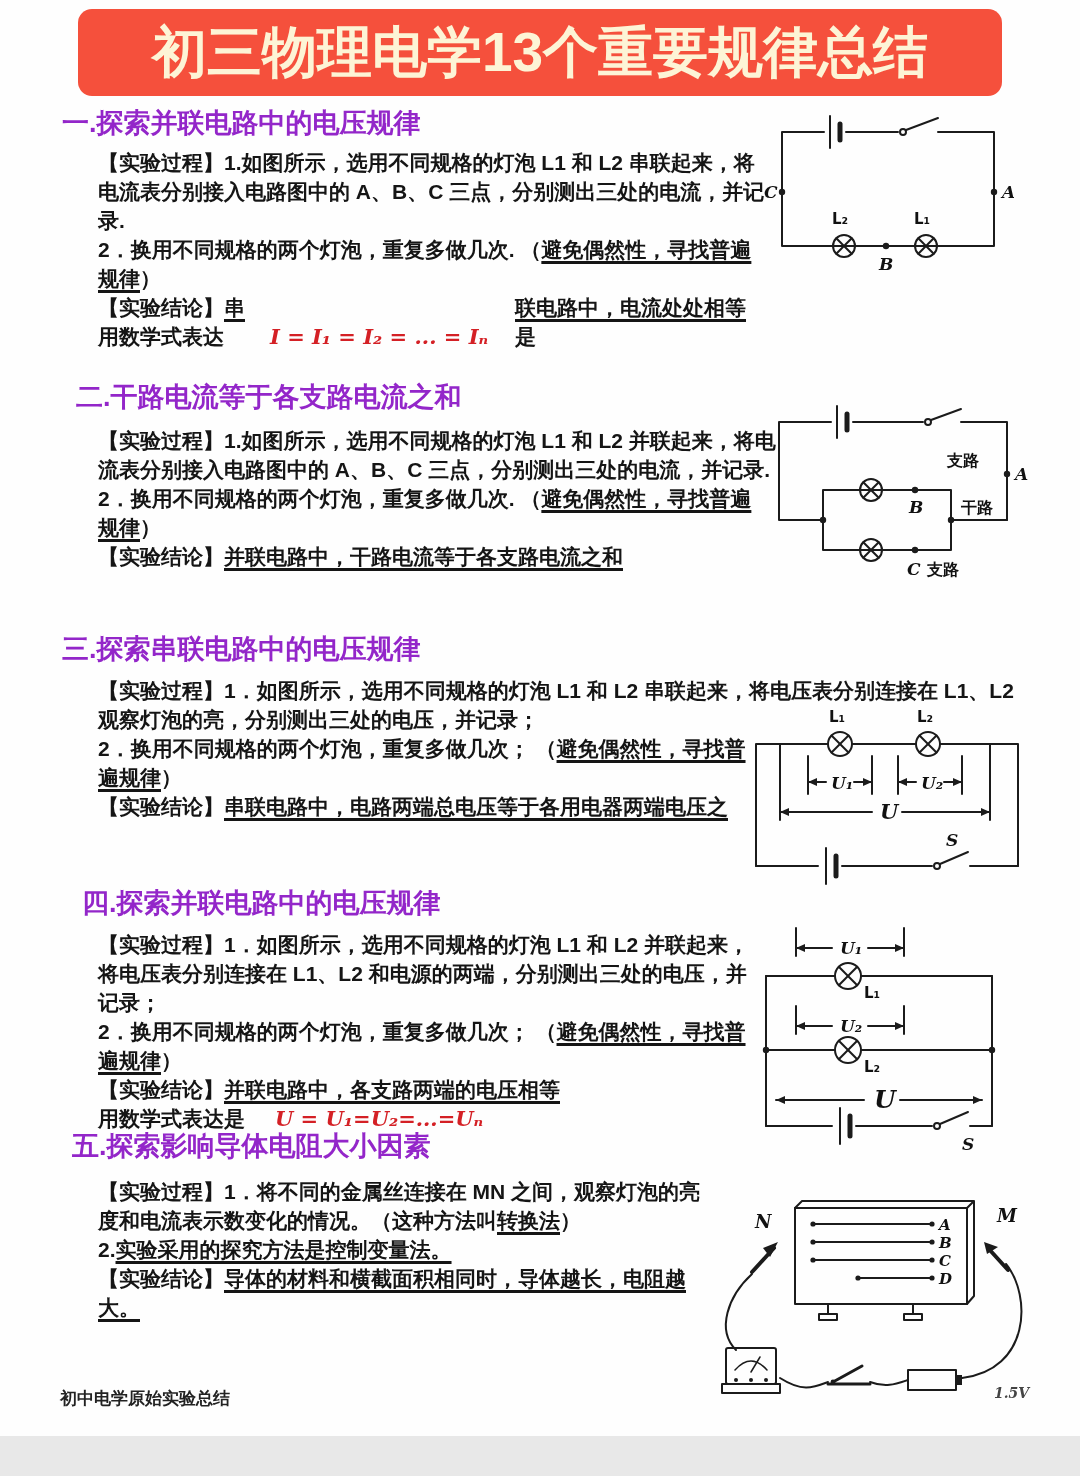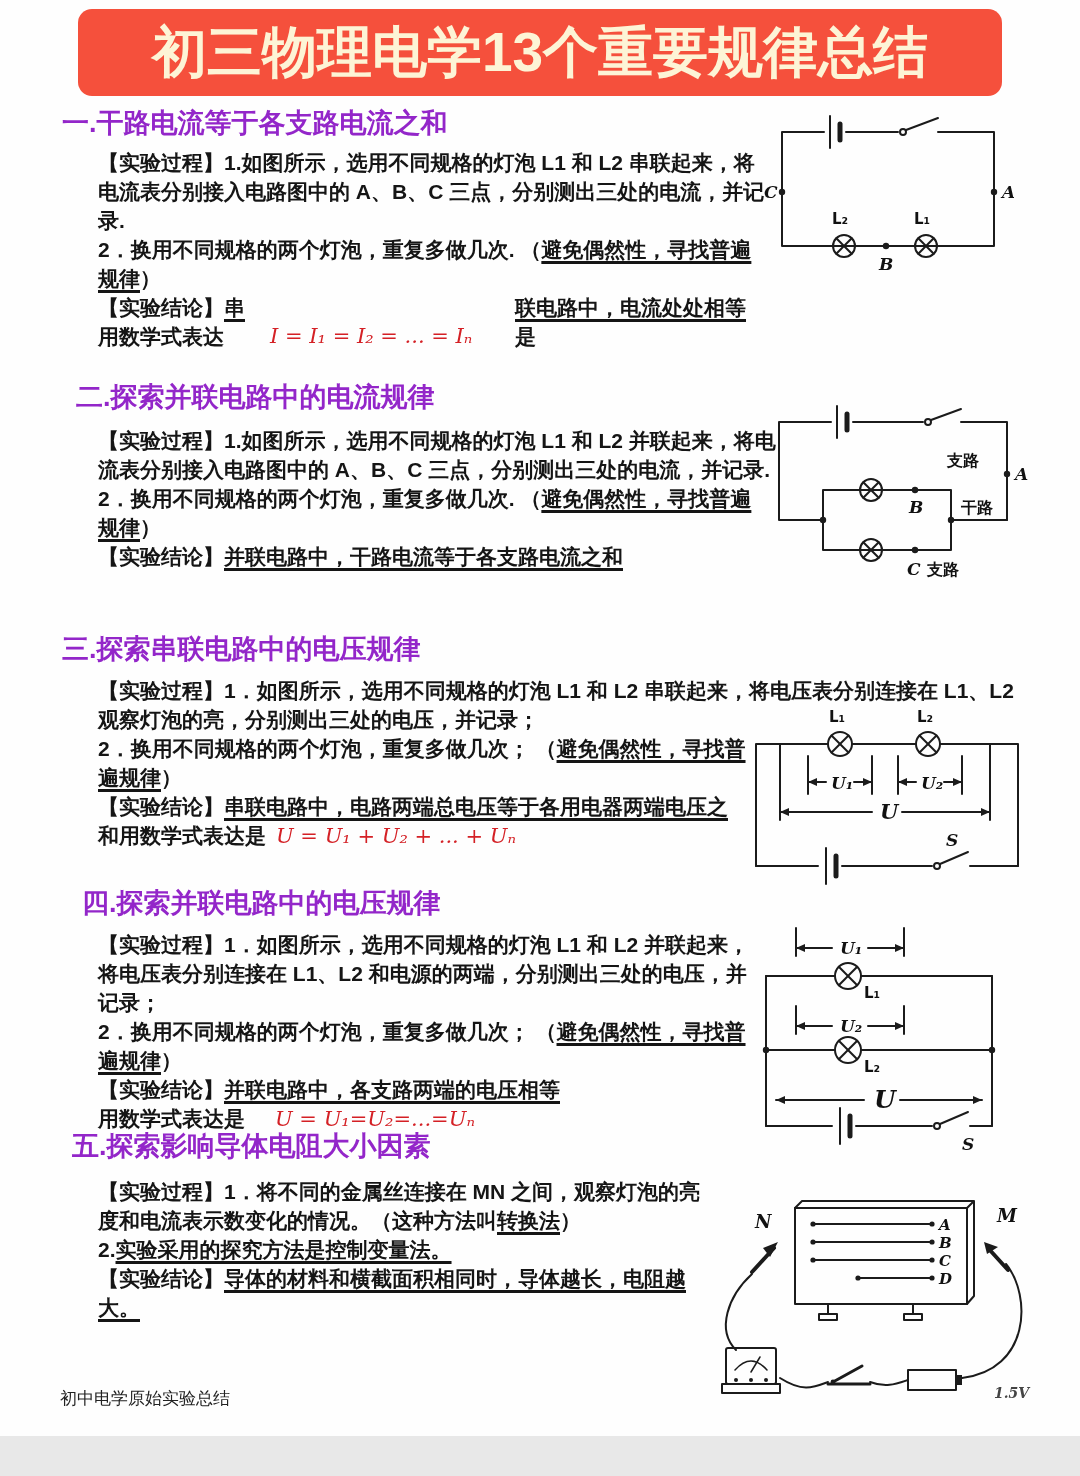--- a/index.html
+++ b/index.html
@@ -7,45 +7,45 @@
         font-family:"Liberation Sans",sans-serif;color:#151515;}
   .banner{position:absolute;left:78px;top:9px;width:924px;height:87px;background:#f5503c;
           border-radius:14px;display:flex;align-items:center;justify-content:center;}
   .banner-text{font-size:55px;font-weight:900;color:#fdf4d6;white-space:nowrap;}
   .sec{position:absolute;left:58px;font-size:21px;font-weight:600;}
   .h{color:#9326c9;font-size:27px;font-weight:800;white-space:nowrap;height:34px;line-height:34px;}
   .gap8{height:8px} .gap10{height:10px} .gap12{height:12px} .gap14{height:14px}
   .line{position:relative;height:29px;line-height:29px;white-space:nowrap;margin-left:40px;}
   .b{font-weight:800;}
   .u{text-decoration:underline;text-underline-offset:4px;text-decoration-thickness:2.5px;}
-  .red{color:#d42025;font-style:italic;font-weight:400;font-family:"DejaVu Serif","DejaVu Sans",serif;}
+  .red{color:#d42025;font-style:italic;font-weight:700;font-family:"DejaVu Serif","DejaVu Sans",serif;}
   .abs172{position:absolute;left:172px;} .abs417{position:absolute;left:417px;text-align:right;}
   .ml30{margin-left:30px;} .ml10{margin-left:10px;}
   .ind4{margin-left:4px}.ind12{margin-left:24px}.ind14{margin-left:14px}.ind18{margin-left:18px}
-  .footer{position:absolute;left:60px;top:1387px;font-size:17px;font-weight:400;color:#222;}
+  .footer{position:absolute;left:60px;top:1387px;font-size:17px;font-weight:700;color:#222;}
   .circ{position:absolute;}
   .w{fill:none;stroke:#1b1b1b;stroke-width:2px;stroke-linecap:round;stroke-linejoin:round;}
   .thick{stroke-width:5px;} .sw3{stroke-width:3px;} .sw4{stroke-width:4px;} .sw15{stroke-width:1.5px;}
   .dot{fill:#1b1b1b;stroke:none;} .ah{fill:#1b1b1b;stroke:none;}
   .ital{font-family:"DejaVu Serif",serif;font-style:italic;font-weight:700;font-size:17px;fill:#111;}
   .lamp{font-family:"DejaVu Sans",sans-serif;font-weight:700;font-size:15px;fill:#111;}
   .cn{font-family:"Liberation Sans",sans-serif;font-weight:700;font-size:16px;fill:#111;}
   .big{font-size:21px;} .vbig{font-size:25px;}
 </style>
 </head>
 <body>
 
 <div class="page">
 
   <div class="banner">
     <span class="banner-text">初三物理电学13个重要规律总结</span>
   </div>
 
   <div class="sec" style="top:106px">
-    <div class="h ind4">一.干路电流等于各支路电流之和</div>
+    <div class="h ind4">一.探索并联电路中的电压规律</div>
     <div class="gap8"></div>
     <div class="line"><span>【实验过程】1.如图所示，选用不同规格的灯泡 L1 和 L2 串联起来，将</span></div>
     <div class="line"><span>电流表分别接入电路图中的 A、B、C 三点，分别测出三处的电流，并记</span></div>
     <div class="line"><span>录.</span></div>
     <div class="line"><span>2．换用不同规格的两个灯泡，重复多做几次. </span><span class="b">（</span><span class="b u">避免偶然性，寻找普遍</span></div>
     <div class="line"><span class="b u">规律</span><span class="b">）</span></div>
     <div class="line"><span class="b">【实验结论】</span><span class="b u">串</span><span class="b u abs417">联电路中，电流处处相等</span></div>
     <div class="line"><span>用数学式表达</span><span class="red abs172">I = I₁ = I₂ = ... = Iₙ</span><span class="abs417">是</span></div>
   </div>
 
@@ -69,21 +69,21 @@
       <text class="ital" x="117" y="158">B</text>
     <g>
       <circle class="w" cx="164" cy="134" r="11" fill="#fefefe"></circle>
       <line class="w" x1="156.3" y1="126.3" x2="171.7" y2="141.7"></line>
         <line class="w" x1="171.7" y1="126.3" x2="156.3" y2="141.7"></line>
     </g>
     <text class="lamp" x="152" y="112">L₁</text>
   </svg>
 
   <div class="sec" style="top:380px">
-    <div class="h ind18">二.探索并联电路中的电流规律</div>
+    <div class="h ind18">二.干路电流等于各支路电流之和</div>
     <div class="gap12"></div>
     <div class="line"><span>【实验过程】1.如图所示，选用不同规格的灯泡 L1 和 L2 并联起来，将电</span></div>
     <div class="line"><span>流表分别接入电路图中的 A、B、C 三点，分别测出三处的电流，并记录.</span></div>
     <div class="line"><span>2．换用不同规格的两个灯泡，重复多做几次. </span><span class="b">（</span><span class="b u">避免偶然性，寻找普遍</span></div>
     <div class="line"><span class="b u">规律</span><span class="b">）</span></div>
     <div class="line"><span class="b">【实验结论】</span><span class="b u">并联电路中，干路电流等于各支路电流之和</span></div>
   </div>
 
   <svg class="circ" style="left:765px;top:402px" width="292" height="198" viewBox="0 0 292 198">
     <path class="w" d="M14,20 H66 M88,20 H158 M196,20 H242 M242,20 V118 M14,20 V118 M14,118 H58"></path>
@@ -116,21 +116,20 @@
   </svg>
 
   <div class="sec" style="top:632px">
     <div class="h ind4">三.探索串联电路中的电压规律</div>
     <div class="gap10"></div>
     <div class="line"><span>【实验过程】1．如图所示，选用不同规格的灯泡 L1 和 L2 串联起来，将电压表分别连接在 L1、L2</span></div>
     <div class="line"><span>观察灯泡的亮，分别测出三处的电压，并记录；</span></div>
     <div class="line"><span>2．换用不同规格的两个灯泡，重复多做几次； </span><span class="b">（</span><span class="b u">避免偶然性，寻找普</span></div>
     <div class="line"><span class="b u">遍规律</span><span class="b">）</span></div>
     <div class="line"><span class="b">【实验结论】</span><span class="b u">串联电路中，电路两端总电压等于各用电器两端电压之</span></div>
-    <div class="line"><span>和用数学式表达是</span><span class="red ml10">U = U₁ + U₂ + ... + Uₙ</span></div>
   </div>
 
   <svg class="circ" style="left:750px;top:698px" width="292" height="192" viewBox="0 0 292 192">
     <path class="w" d="M6,46 H78 M102,46 H166 M190,46 H268 M6,46 V168 M268,46 V168"></path>
     <g>
       <circle class="w" cx="90" cy="46" r="12" fill="#fefefe"></circle>
       <line class="w" x1="81.5" y1="37.5" x2="98.5" y2="54.5"></line>
         <line class="w" x1="98.5" y1="37.5" x2="81.5" y2="54.5"></line>
     </g>
     <text class="lamp" x="79" y="24">L₁</text>

